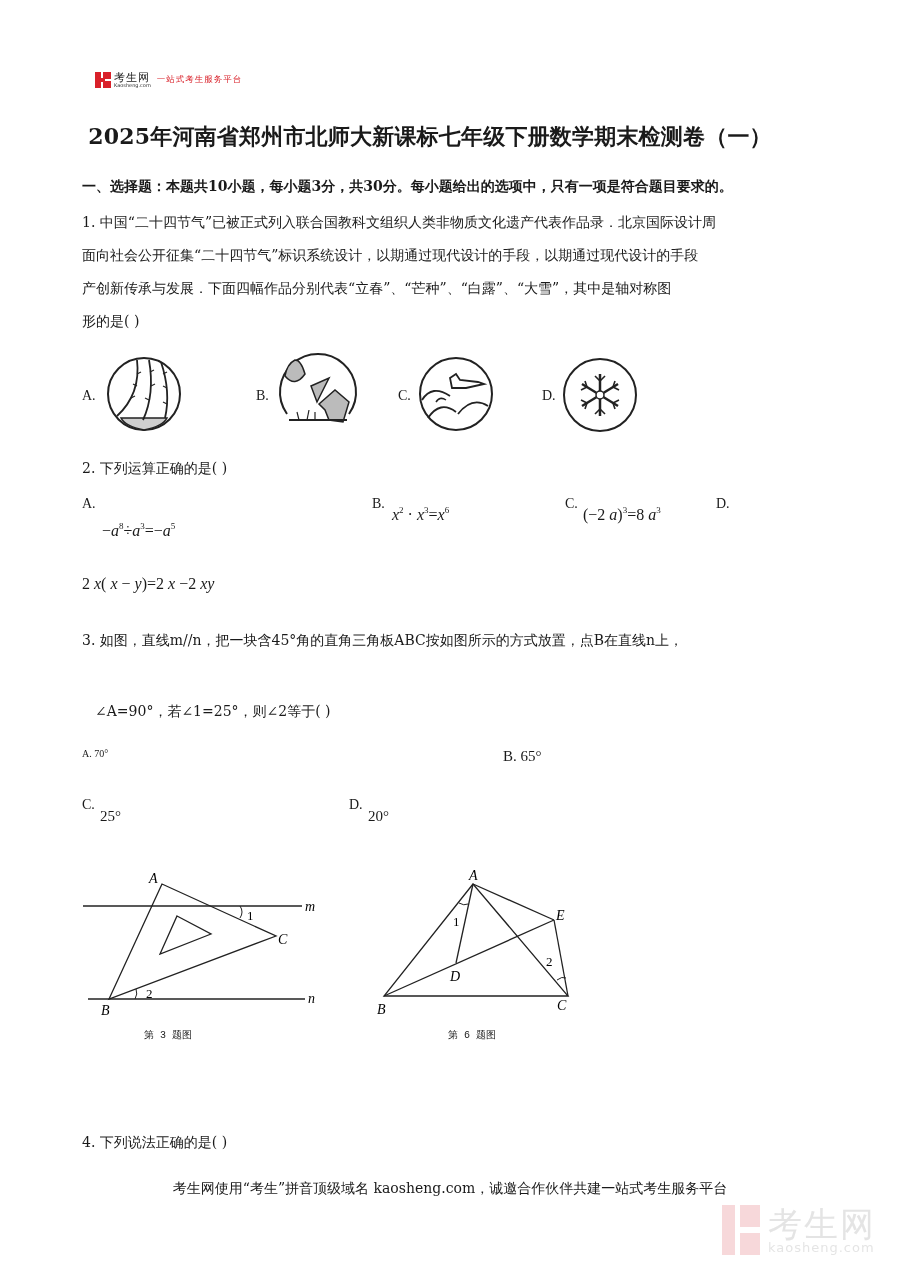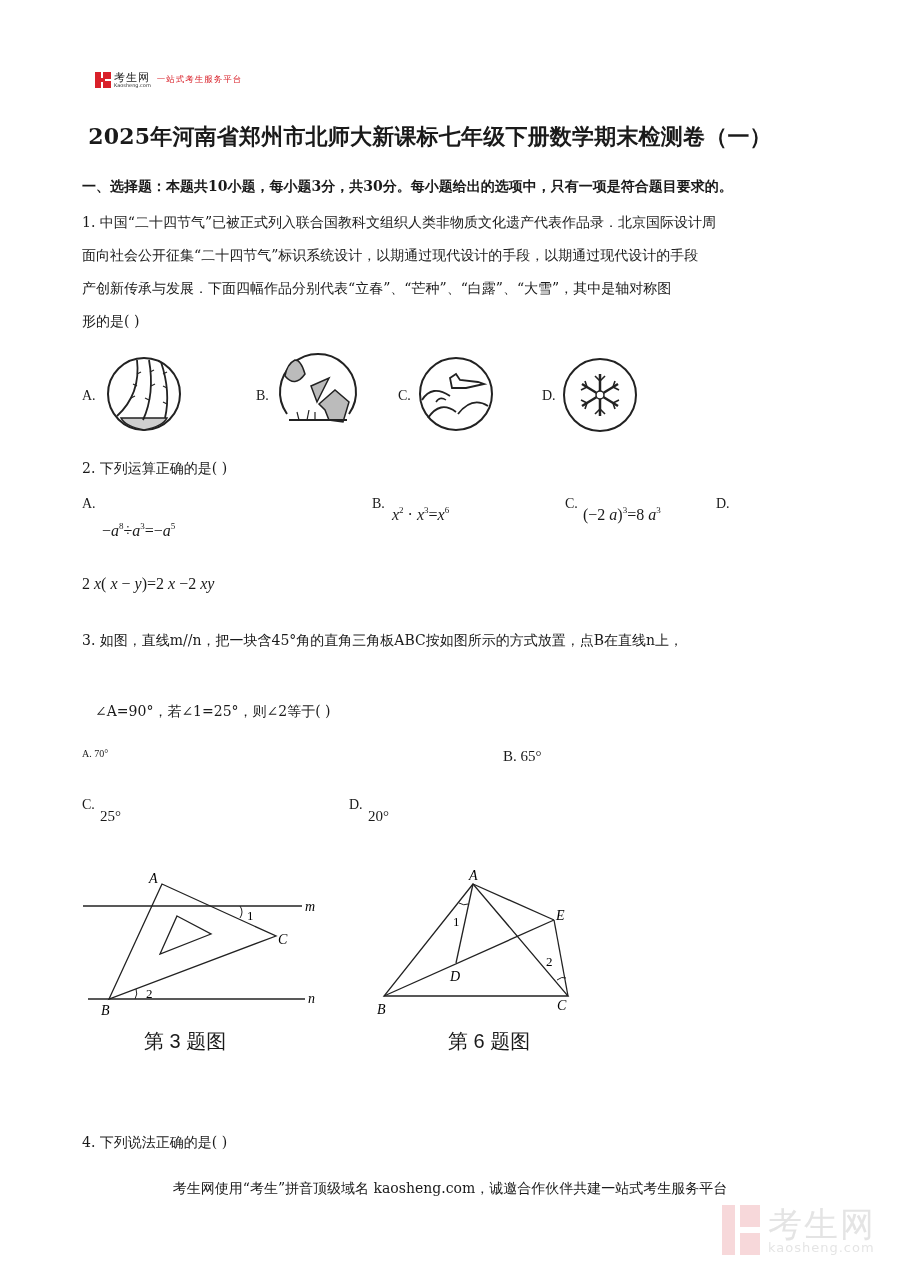--- a/index.html
+++ b/index.html
@@ -19,21 +19,21 @@
 
   .title { left: 0; width: 860px; top: 122px; text-align: center; font-size: 22px; font-weight: bold;
            font-family: "DejaVu Serif", serif; letter-spacing: 0.2px; }
   .section { left: 82px; top: 178px; font-size: 14px; font-weight: bold; font-family: "DejaVu Serif", serif; }
   .para { left: 82px; width: 740px; font-size: 14px; line-height: 33px; font-family: "DejaVu Serif", serif; }
   .txt { font-size: 14px; font-family: "DejaVu Serif", serif; white-space: nowrap; }
   .math { font-family: "Liberation Serif", serif; font-size: 16px; font-style: italic; }
   .math .n { font-style: normal; }
   .opt-label { font-size: 14px; font-family: "Liberation Serif", serif; }
   sup { font-size: 9px; vertical-align: 7px; font-style: normal; }
-  .caption { font-size: 20px; font-family: Liberation Sans, sans-serif; }
+  .caption { font-size: 10px; font-family: Liberation Mono, monospace; }
   .footer { left: 0; width: 900px; top: 1180px; text-align: center; font-size: 14px; font-family: "DejaVu Serif", serif; }
   .wm { left: 722px; top: 1205px; display: flex; align-items: center; opacity: 0.9; }
   .wm-mark { width: 40px; height: 50px; position: relative; margin-right: 6px; }
   .wm-mark .w1 { position: absolute; left: 0; top: 0; width: 13px; height: 50px; background: #f7d4d6; }
   .wm-mark .w2 { position: absolute; left: 18px; top: 0; width: 20px; height: 22px; background: #f7d4d6; }
   .wm-mark .w3 { position: absolute; left: 18px; top: 28px; width: 20px; height: 22px; background: #f7d4d6; }
   .wm-text { display: flex; flex-direction: column; line-height: 1; }
   .wm-cn { font-family: "DejaVu Sans", sans-serif; font-size: 34px; color: #e2e2e2; letter-spacing: 2px; }
   .wm-en { font-family: "DejaVu Sans", sans-serif; font-size: 13px; color: #e2e2e2; letter-spacing: 1px; }
   svg text { font-family: "Liberation Serif", serif; }

